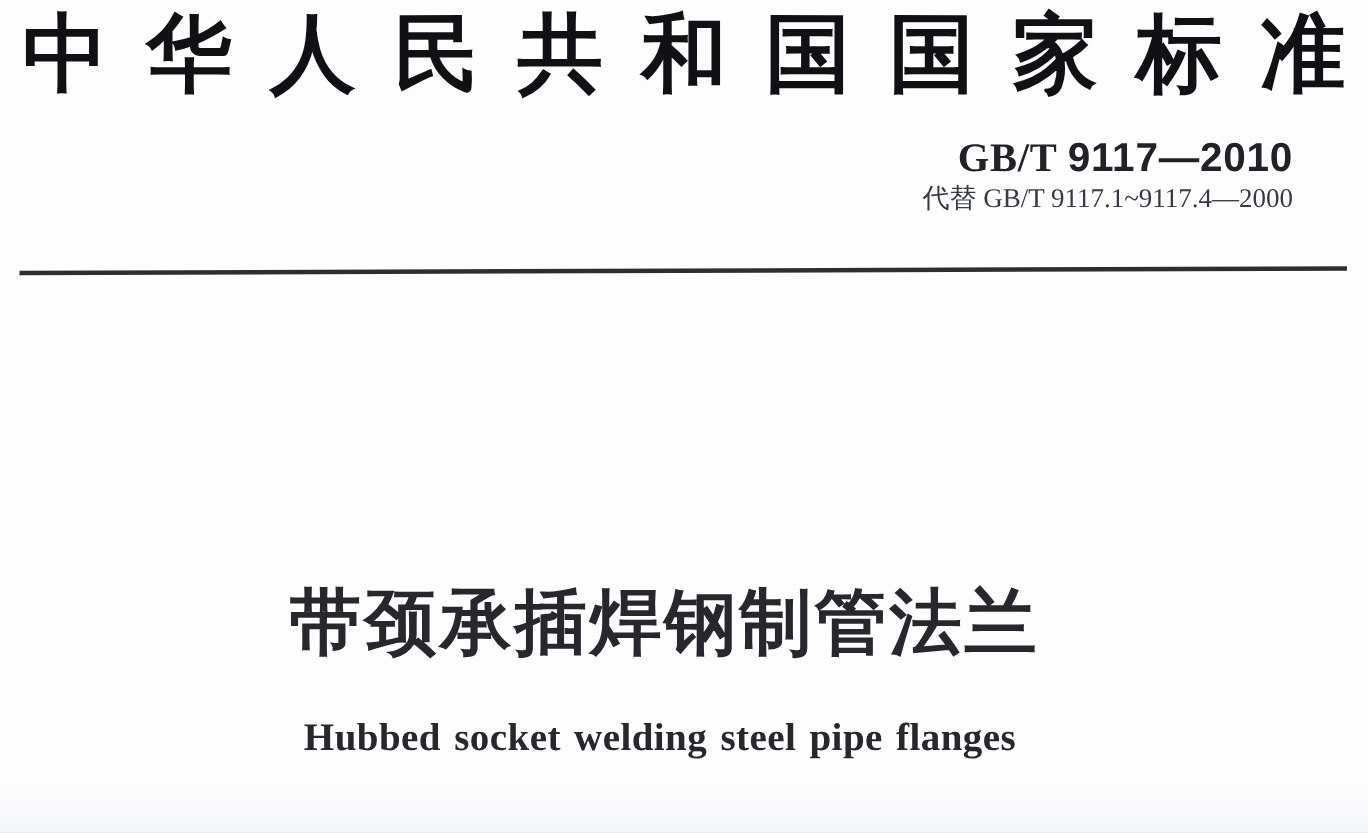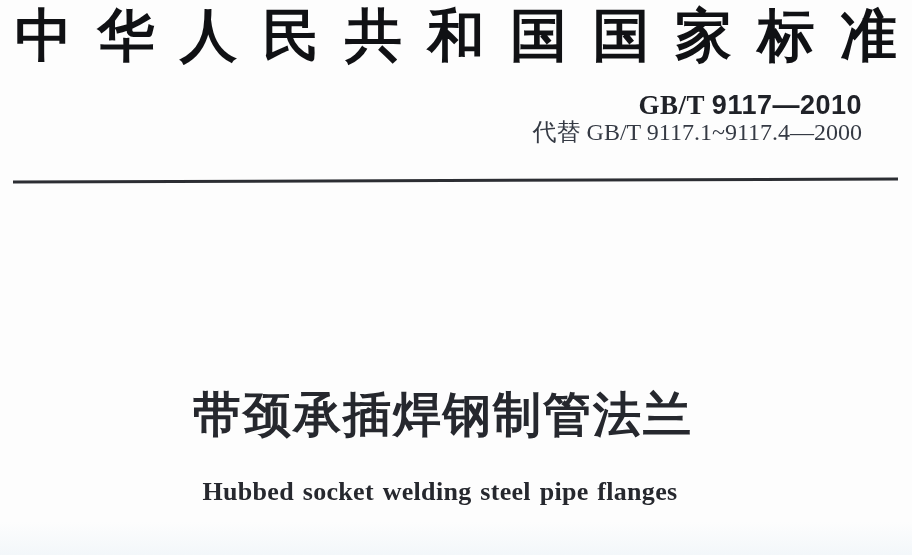--- a/index.html
+++ b/index.html
@@ -52,21 +52,21 @@
     white-space: nowrap;
     text-align: right;
   }
   .std-code .code-prefix {
     font-family: "Liberation Serif", "DejaVu Serif", serif;
   }
   .std-code .code-number {
     font-family: "Liberation Sans", "DejaVu Sans", sans-serif;
   }
   .std-replaces {
-    font-size: 24px;
+    font-size: 18px;
     line-height: 22px;
     margin-top: 1px;
     color: #353a44;
     font-family: "Liberation Serif", "DejaVu Serif", serif;
     white-space: nowrap;
   }
 
   
   .header-rule {
     position: absolute;

